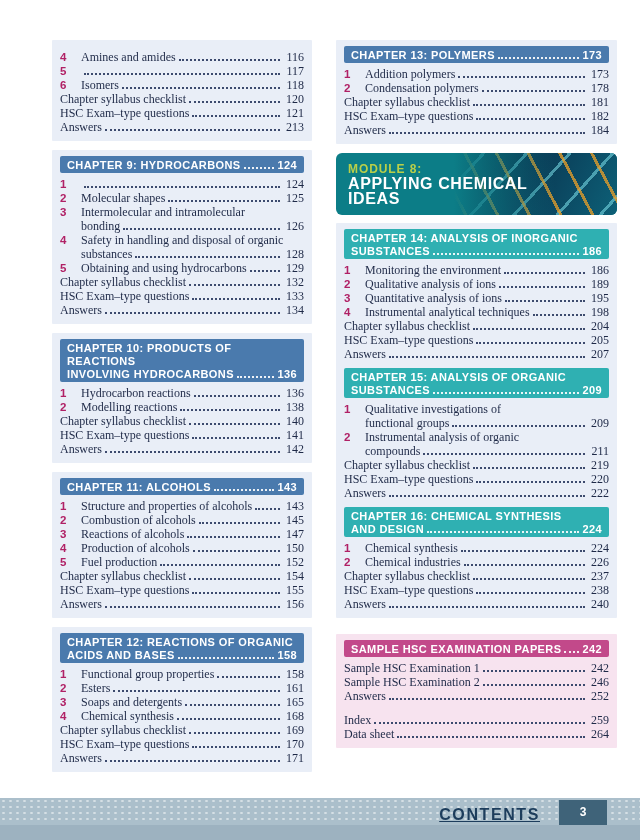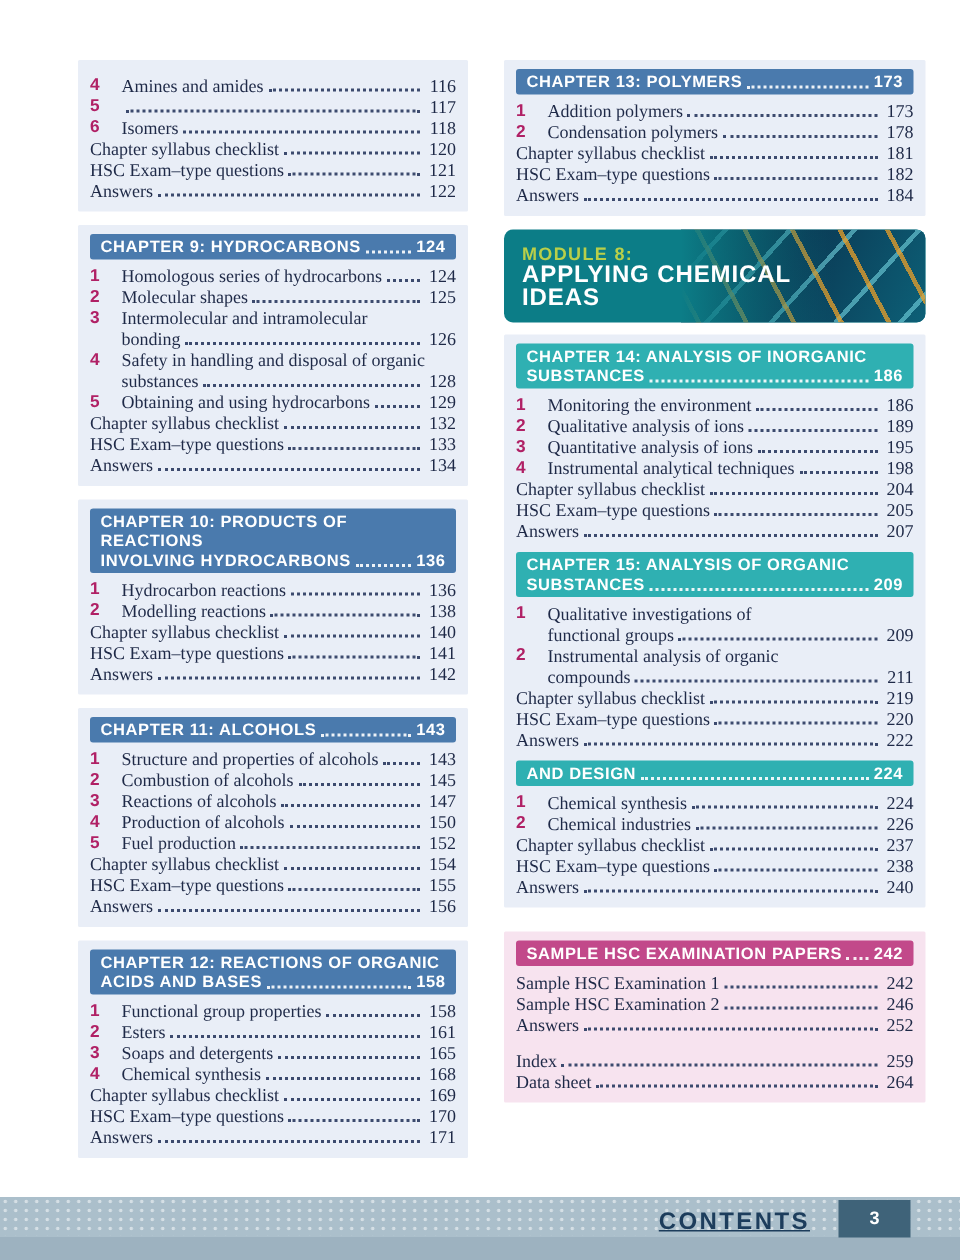--- a/index.html
+++ b/index.html
@@ -130,42 +130,41 @@
                 <span class="dots"></span>
                 <span class="pg">121</span>
               </div>
             </div>
           </div>
           <div class="row">
             <div class="rowbody">
               <div class="line">
                 <span class="lab">Answers</span>
                 <span class="dots"></span>
-                <span class="pg">122</span>
+                <span class="pg">213</span>
               </div>
             </div>
           </div>
         </div>
       </div>
     </div>
     <div class="panel blue">
       <div class="block">
         <div class="bar blue">
           <div class="bar-line">
             <span class="lab">CHAPTER 9: HYDROCARBONS</span>
             <span class="dots"></span>
             <span class="pg">124</span>
           </div>
         </div>
         <div class="rows">
           <div class="row">
             <span class="num">1</span>
             <div class="rowbody">
               <div class="line">
-                <span class="lab">Homologous series of hydrocarbons</span>
                 <span class="dots"></span>
                 <span class="pg">124</span>
               </div>
             </div>
           </div>
           <div class="row">
             <span class="num">2</span>
             <div class="rowbody">
               <div class="line">
                 <span class="lab">Molecular shapes</span>
@@ -690,20 +689,23 @@
                 <span class="lab">Answers</span>
                 <span class="dots"></span>
                 <span class="pg">222</span>
               </div>
             </div>
           </div>
         </div>
       </div>
       <div class="block">
         <div class="bar teal">
+          <div class="bar-line">
+            <span class="lab">CHAPTER 16: CHEMICAL SYNTHESIS</span>
+          </div>
           <div class="bar-line">
             <span class="lab">AND DESIGN</span>
             <span class="dots"></span>
             <span class="pg">224</span>
           </div>
         </div>
         <div class="rows">
           <div class="row">
             <span class="num">1</span>
             <div class="rowbody">

